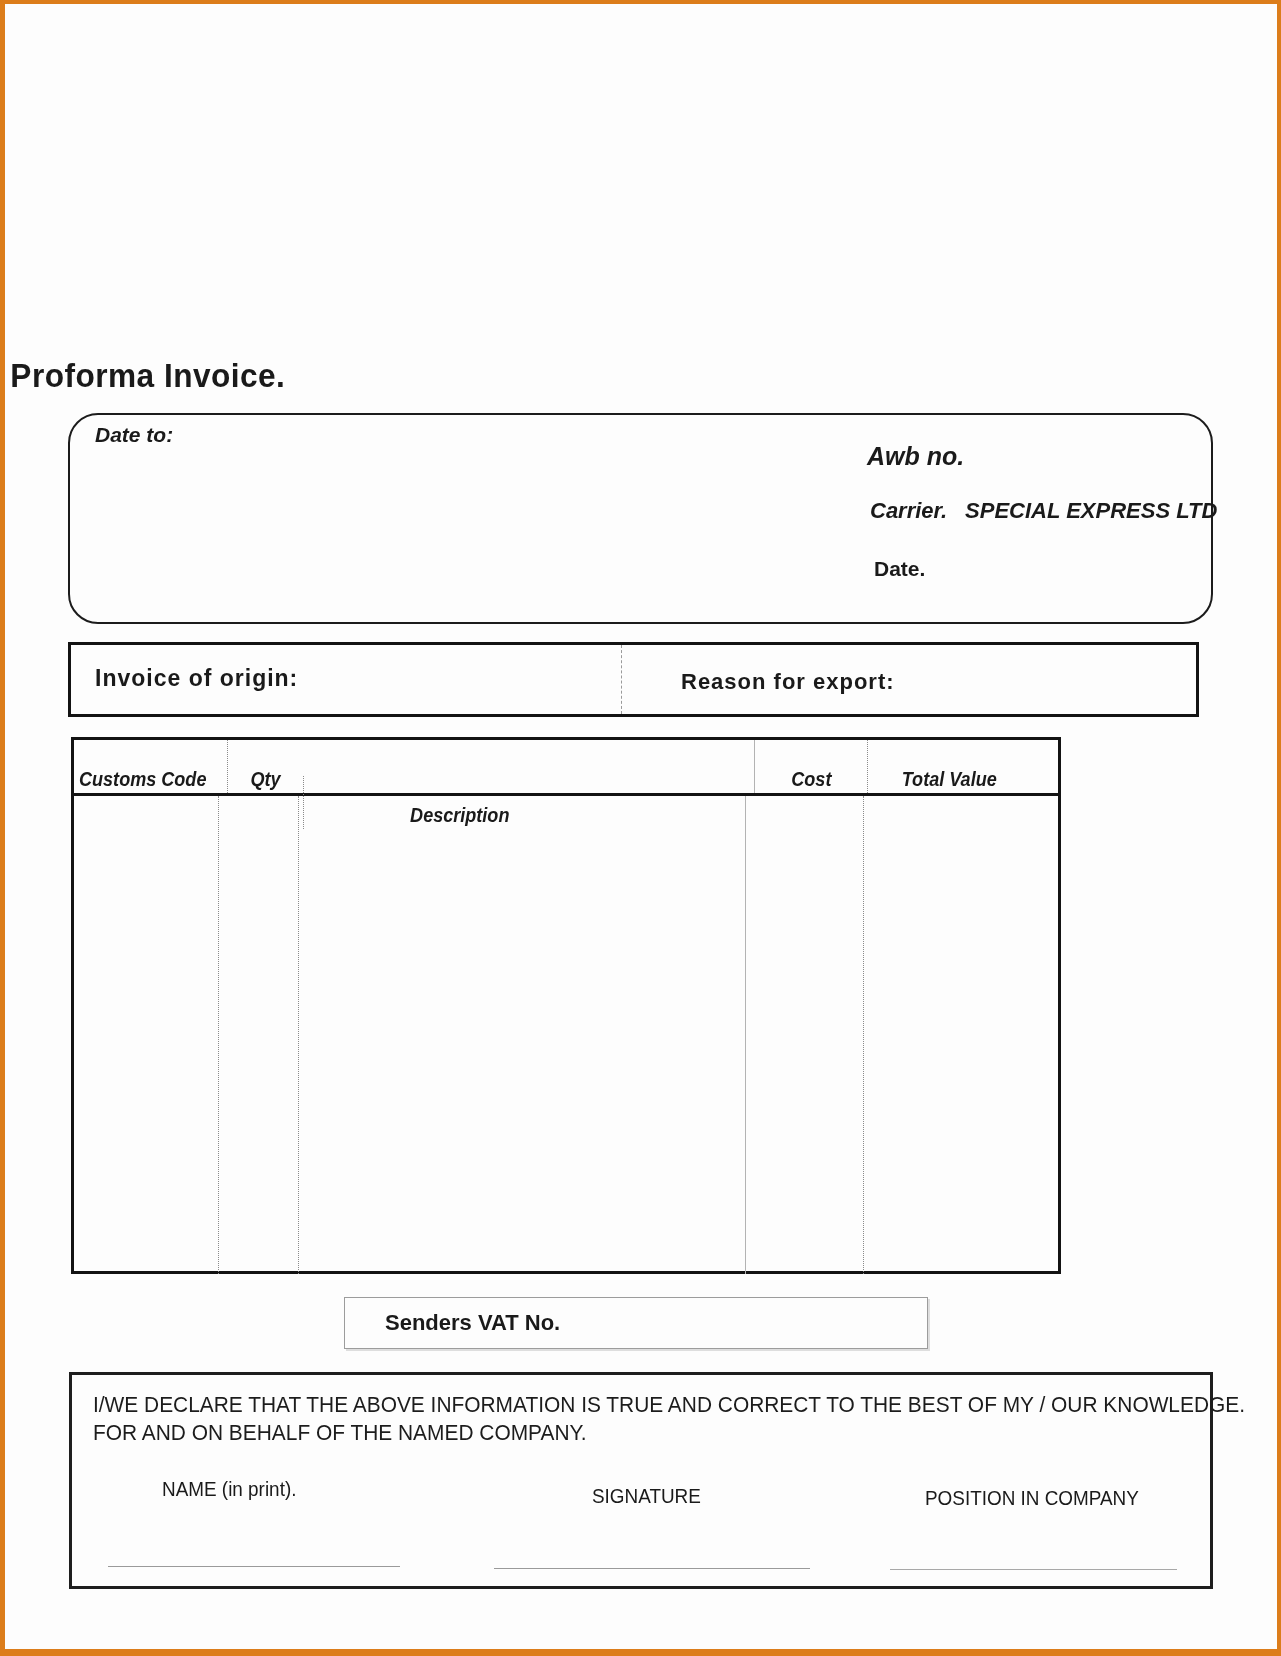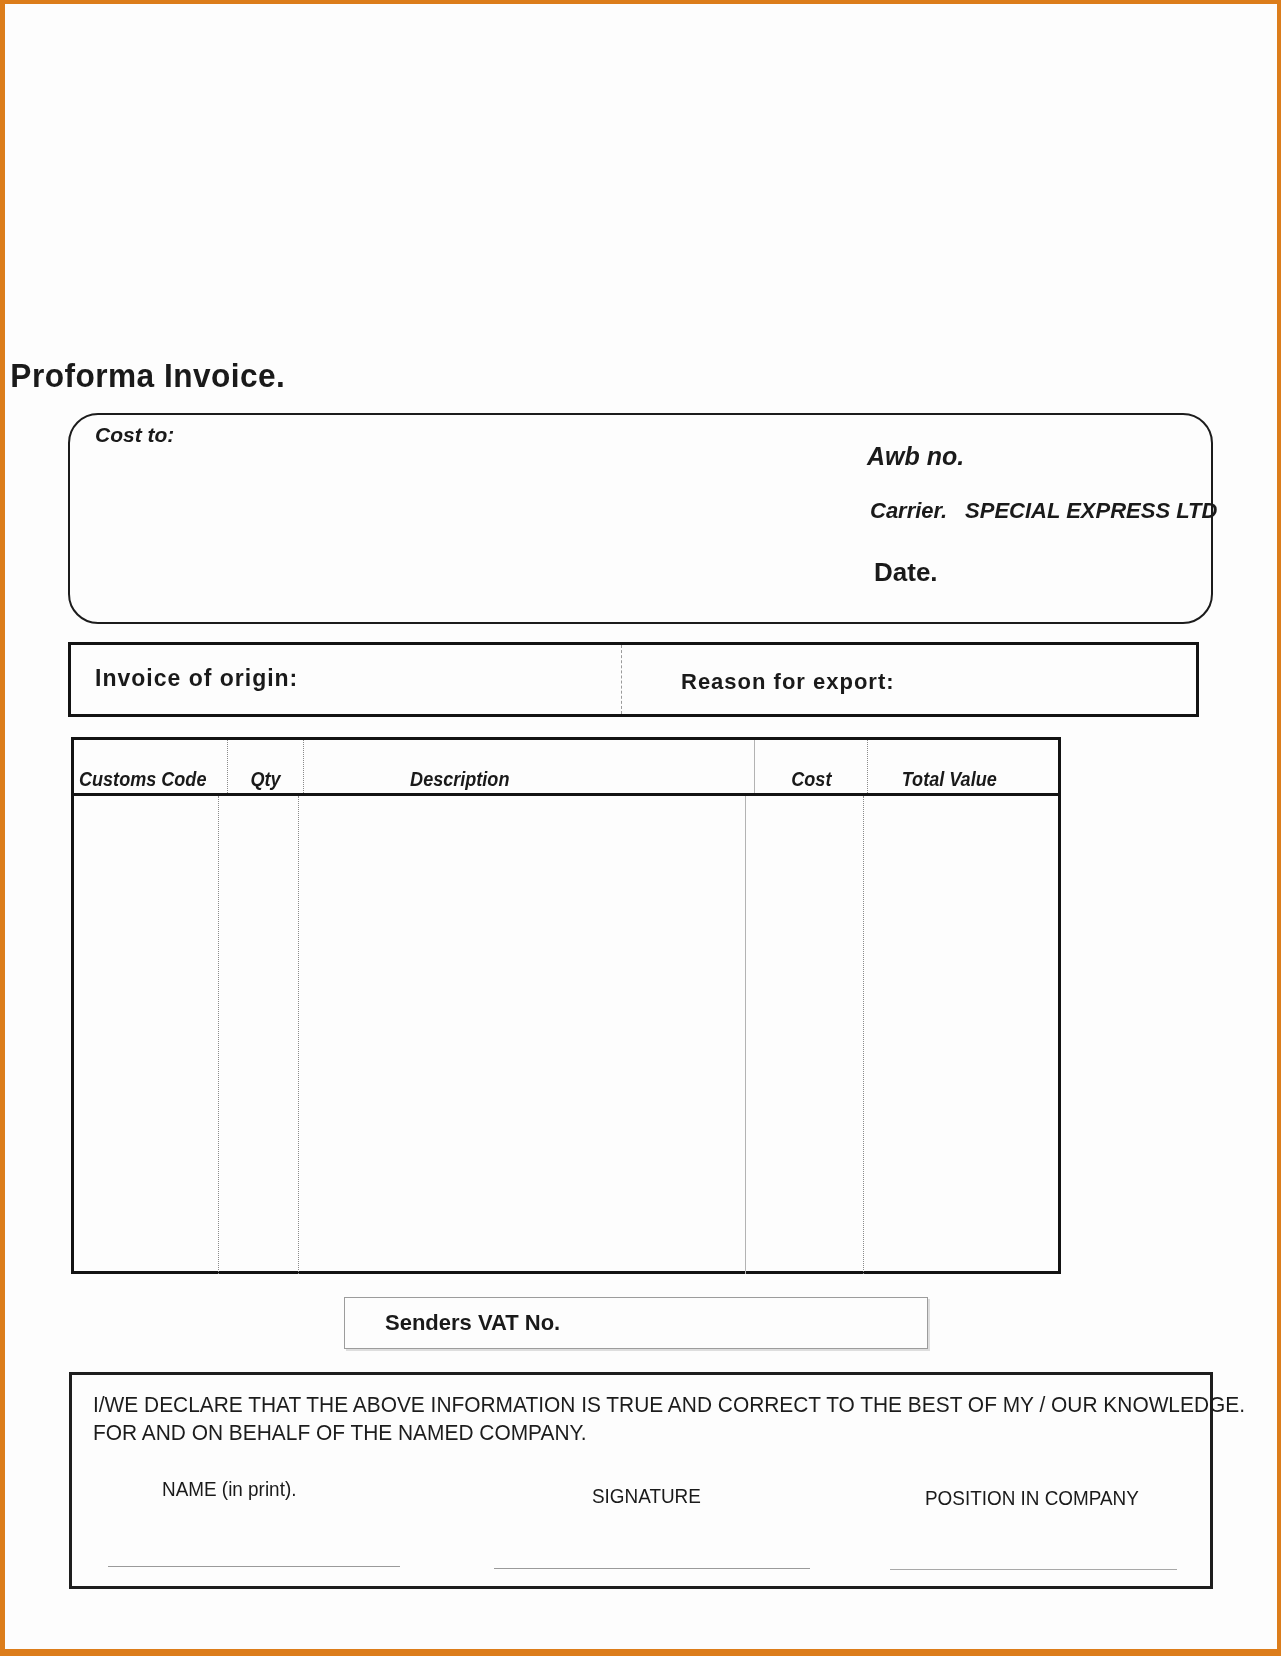--- a/index.html
+++ b/index.html
@@ -27,21 +27,21 @@
   
   .ship-box{
     position:absolute;left:68px;top:413px;width:1145px;height:211px;
     border:2px solid #1c1c1c;border-radius:30px;box-sizing:border-box;
     background:#fdfdfd;
   }
   .ship-to-label{position:absolute;left:25px;top:8px;font-size:21px;font-weight:700;font-style:italic;}
   .awb-label{position:absolute;left:797px;top:27px;font-size:25px;font-weight:700;font-style:italic;}
   .carrier-row{position:absolute;left:800px;top:83px;font-size:22px;font-weight:700;font-style:italic;white-space:nowrap;}
   .carrier-row .val{margin-left:18px;}
-  .date-label{position:absolute;left:804px;top:142px;font-size:26px;font-weight:700;}
+  .date-label{position:absolute;left:804px;top:142px;font-size:21px;font-weight:700;}
   
   .origin-box{
     position:absolute;left:68px;top:642px;width:1131px;height:75px;
     border:3px solid #131313;box-sizing:border-box;background:#fdfdfd;
   }
   .country-label{position:absolute;left:24px;top:20px;font-size:23px;font-weight:700;letter-spacing:1px;white-space:nowrap;}
   .origin-divider{position:absolute;left:550px;top:0;bottom:0;width:0;border-left:1px dashed #9a9a9a;}
   .reason-label{position:absolute;left:610px;top:24px;font-size:22px;font-weight:700;letter-spacing:1px;white-space:nowrap;}
   
   .items-table{
@@ -55,21 +55,21 @@
   .b-dot{border-left:1px dotted #8a8a8a;}
   .b-sol{border-left:1px solid #b3b3b3;}
   .thead .col{
     display:flex;align-items:flex-end;justify-content:center;
     padding-bottom:2px;
     font-size:21px;font-weight:700;font-style:italic;white-space:nowrap;
   }
   .thead .col .squeeze{display:inline-block;transform:scaleX(0.86);}
   .thead .h1{justify-content:flex-start;padding-left:5px;}
   .thead .h1 .squeeze{transform-origin:left bottom;}
-  .thead .h3{padding-right:140px;}
+  .thead .h3{padding-right:140px;margin-top:36px;}
   .thead .h5{padding-right:28px;}
   
   .vat-box{
     position:absolute;left:344px;top:1297px;width:584px;height:52px;
     border:1px solid #9c9c9c;box-sizing:border-box;background:#fdfdfd;
     box-shadow:2px 2px 0 rgba(0,0,0,0.12);
     display:flex;align-items:center;
   }
   .vat-label{margin-left:40px;font-size:22px;font-weight:700;}
   
@@ -92,21 +92,21 @@
 </head>
 <body>
 
 <div class="page" style="background: rgb(253, 253, 253);">
 
   <div class="frame" id="page-frame" style="border-color: rgb(220, 125, 27);"></div>
 
   <h1 class="doc-title"><span class="squeeze">Proforma Invoice.</span></h1>
 
   <div class="ship-box">
-    <div class="ship-to-label">Cost to:</div>
+    <div class="ship-to-label">Date to:</div>
     <div class="awb-label">Awb no.</div>
     <div class="carrier-row">
       <span>Carrier.</span><span class="val">SPECIAL EXPRESS LTD</span>
     </div>
     <div class="date-label">Date.</div>
   </div>
 
   <div class="origin-box">
     <div class="country-label">Invoice of origin:</div>
     <div class="origin-divider"></div>

